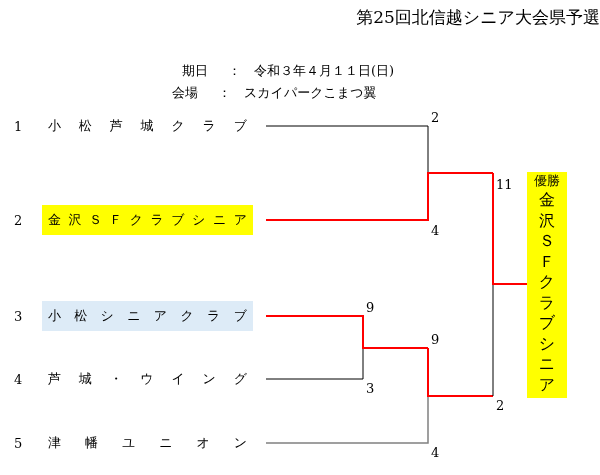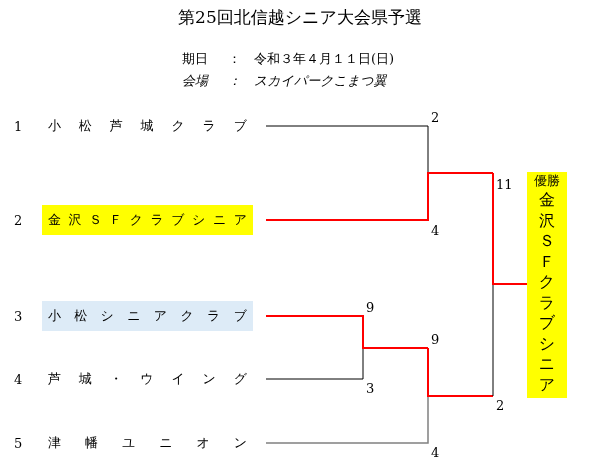--- a/index.html
+++ b/index.html
@@ -1,41 +1,41 @@
 <!DOCTYPE html>
 <html><head>
 <meta charset="utf-8">
 <style>
   html, body { margin:0; padding:0; background:#ffffff; }
   body { width:600px; height:475px; position:relative; overflow:hidden;
          font-family: "DejaVu Serif", "Liberation Serif", serif; color:#000; }
-  .title { position:absolute; left:0; width:600px; top:6px; text-align:center; font-size:17px; }
+  .title { position:absolute; left:0; width:600px; top:6px; text-align:right; font-size:17px; }
   .info { position:absolute; font-size:13px; }
-  .info span { display:inline-block; }
+  .info span { display:inline-block;margin-top:12px; }
   .team { position:absolute; left:14px; height:30px; display:flex; align-items:center; font-size:13px; }
   .team .seed { width:28px; }
   .team .name { width:211px; height:30px; display:flex; align-items:center; justify-content:space-between;
                 padding:0 6px; box-sizing:border-box; }
   .hl-yellow { background:#ffff00; }
   .hl-blue { background:#ddebf7; }
   svg.bracket { position:absolute; left:0; top:0; }
   .score { position:absolute; font-size:13px; }
   .winner { position:absolute; left:527px; top:172px; width:40px; height:226px; background:#ffff00;
             display:flex; flex-direction:column; align-items:center; font-size:16px; line-height:20.5px; }
   .winner .label { font-size:13px; line-height:18px; }
 </style>
 </head>
 <body>
 
 <div class="title">第25回北信越シニア大会県予選</div>
 
 <div class="info" style="left:182px; top:50px;">
   <span style="width:46px">期日</span><span style="width:26px">：</span><span>令和３年４月１１日(日)</span>
 </div>
-<div class="info" style="left:182px; top:72px;font-style:italic;">
+<div class="info" style="left:172px; top:72px;">
   <span style="width:46px">会場</span><span style="width:26px">：</span><span>スカイパークこまつ翼</span>
 </div>
 
 <div class="team" style="top:111px;">
   <span class="seed">1</span>
   <span class="name">
     <span>小</span>
       <span>松</span>
       <span>芦</span>
       <span>城</span>

